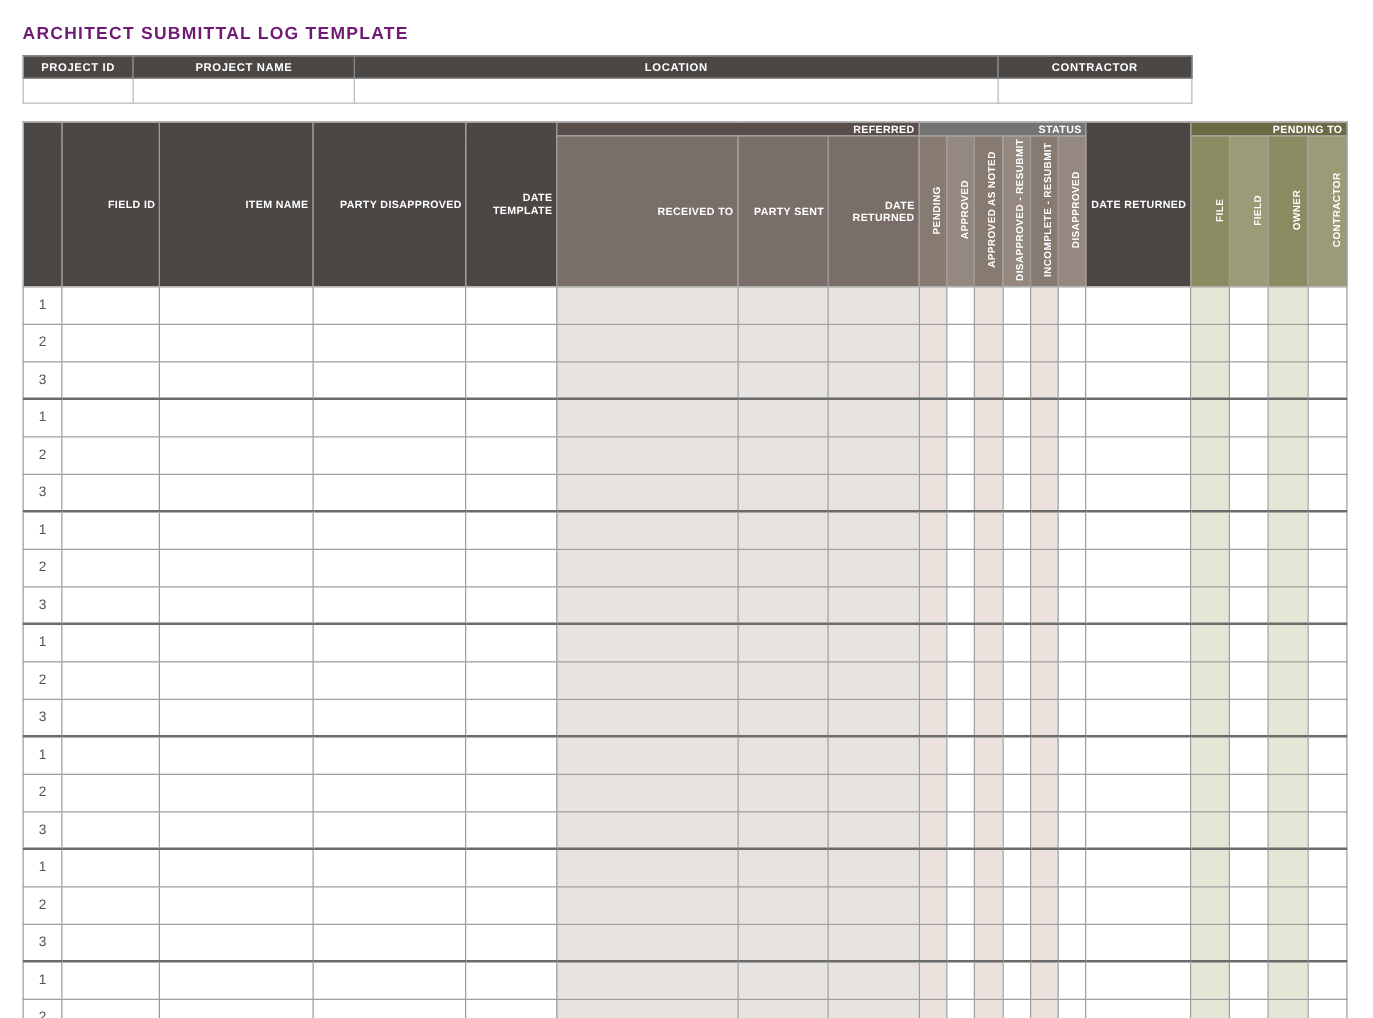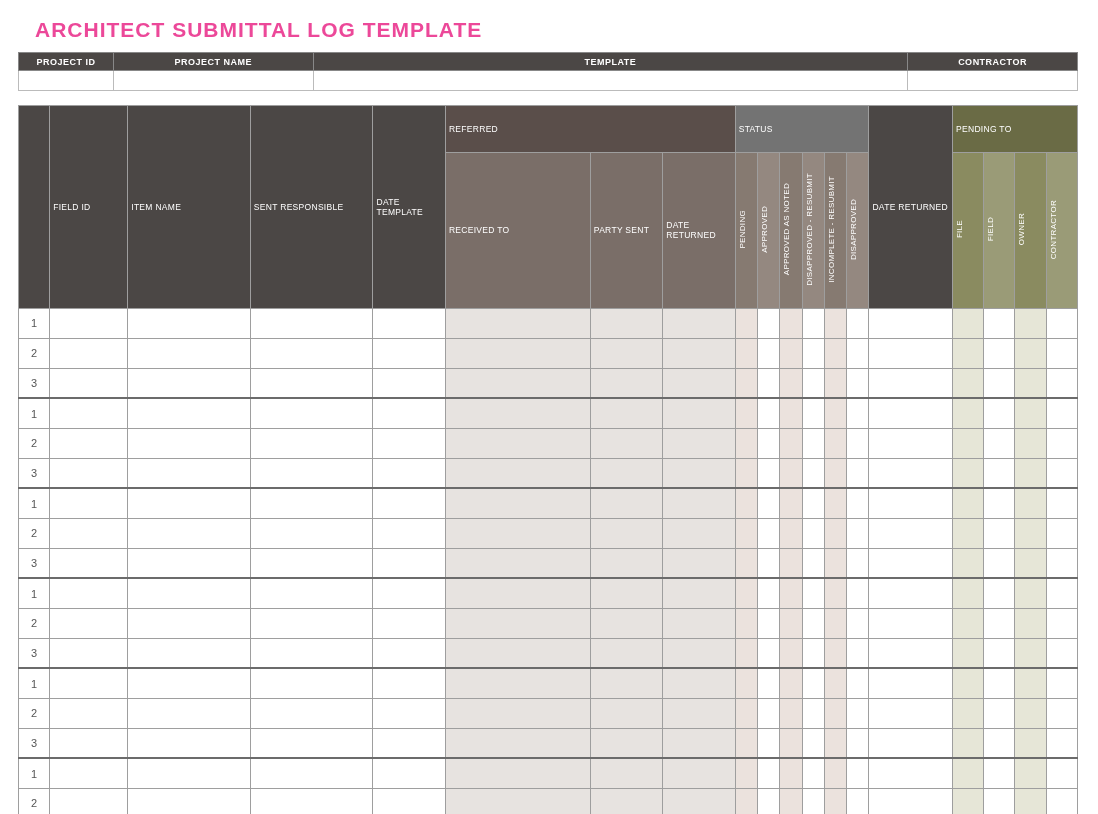--- a/index.html
+++ b/index.html
@@ -4,27 +4,27 @@
 <style>
   * { box-sizing: border-box; }
   body {
     margin: 0;
     padding: 18px;
     font-family: Arial, Helvetica, sans-serif;
     color: #2b2928;
     width: 1098px;
   }
   h1 {
-    margin: 0 0 10px 17px;
-    font-size: 21px;
+    margin: 0 0 10px 0;
+    font-size: 14px;
     font-weight: 800;
     letter-spacing: 1px;
-    color: #ec4899;
-  }
-  table { border-collapse: collapse; width: 1060px; }
+    color: #701a75;
+  }
+  table { border-collapse: collapse; width: 936px; }
   td, th { padding: 0; }
 
   
   .proj-info th {
     background: #4b4745;
     color: #fff;
     font-size: 9px;
     font-weight: 700;
     letter-spacing: .5px;
     height: 18px;
@@ -36,25 +36,25 @@
     background: #fff;
   }
 
   
   .log { margin-top: 14px; width: 1060px; border-collapse: collapse; table-layout: fixed; }
   .log th, .log td { border: 1px solid #9e9e9e; }
   .log thead th {
     background: #4b4745;
     color: #fff;
     font-size: 8.5px;
-    font-weight: 400;
+    font-weight: 700;
     letter-spacing: .3px;
-    text-align: left;
+    text-align: right;
     vertical-align: middle;
-    padding: 18px 3px;
+    padding: 0 3px;
   }
   .log thead .grp-referred { background: #5a4e4a; }
   .log thead .grp-status   { background: #737373; }
   .log thead .grp-copies   { background: #6a6b45; }
 
   .log thead .sub-referred { background: #7a6e68; }
   .log thead .sub-status   { background: #867a71; }
   .log thead .sub-status.alt { background: #948880; }
   .log thead .sub-copies   { background: #8a8b60; }
   .log thead .sub-copies.alt { background: #9a9b77; }
@@ -96,21 +96,21 @@
   <colgroup>
     <col style="width:95px">
       <col style="width:200px">
       <col style="width:595px">
       <col style="width:170px">
   </colgroup>
   <tbody>
       <tr>
     <th>PROJECT ID</th>
     <th>PROJECT NAME</th>
-    <th>TEMPLATE</th>
+    <th>LOCATION</th>
     <th>CONTRACTOR</th>
   </tr>
   <tr>
     <td></td>
     <td></td>
     <td></td>
     <td></td>
   </tr>
 </tbody>
   </table>
@@ -135,21 +135,21 @@
     <col style="width:28px">
       <col style="width:28px">
       <col style="width:28px">
       <col style="width:28px">
   </colgroup>
   <thead>
     <tr>
       <th rowspan="2" class="hatch"></th>
       <th rowspan="2">FIELD ID</th>
       <th rowspan="2">ITEM NAME</th>
-      <th rowspan="2">SENT RESPONSIBLE</th>
+      <th rowspan="2">PARTY DISAPPROVED</th>
       <th rowspan="2">DATE TEMPLATE</th>
       <th colspan="3" class="grp-referred">REFERRED</th>
       <th colspan="6" class="grp-status">STATUS</th>
       <th rowspan="2">DATE RETURNED</th>
       <th colspan="4" class="grp-copies">PENDING TO</th>
     </tr>
     <tr style="height:72px">
       <th class="sub-referred">RECEIVED TO</th>
       <th class="sub-referred">PARTY SENT</th>
       <th class="sub-referred">DATE RETURNED</th>

